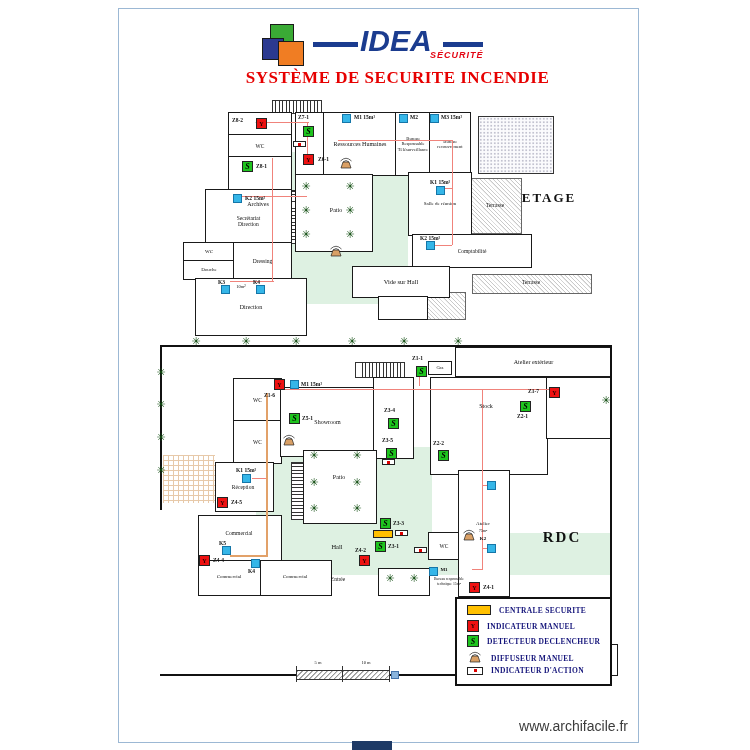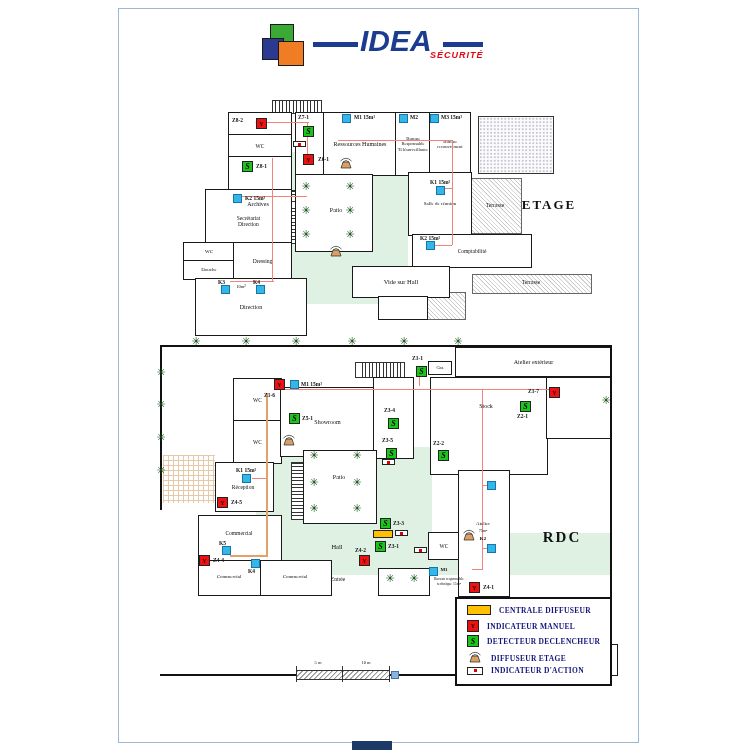--- a/index.html
+++ b/index.html
@@ -70,20 +70,21 @@
 <div id="canvas">
   <div class="frame"></div>
 
   <div class="sq" id="sq-green" style="left:270px;top:24px;width:22px;height:22px;background:#3aaa35;"></div>
   <div class="sq" id="sq-blue" style="left:262px;top:38px;width:20px;height:20px;background:#2b3990;"></div>
   <div class="sq" id="sq-orange" style="left:278px;top:41px;width:24px;height:23px;background:#f07d23;"></div>
   <div class="dash" style="left:313px;top:42px;width:45px;"></div>
   <div id="brand">IDEA</div>
   <div class="dash" style="left:443px;top:42px;width:40px;"></div>
   <div id="brand-sub">SÉCURITÉ</div>
+  <div id="title">SYSTÈME DE SECURITE INCENDIE</div>
 
   <div id="plans">
       <div class="zone stairv" style="left: 272px; top: 100px; width: 48px; height: 12px;"></div>
       <div class="zone green" style="left: 268px; top: 152px; width: 140px; height: 152px;"></div>
       <div class="zone warm" style="left: 272px; top: 296px; width: 30px; height: 26px;"></div>
       <div class="zone dots" style="left: 478px; top: 116px; width: 74px; height: 56px;"></div>
       <div class="zone hatch" style="left: 470px; top: 178px; width: 50px; height: 54px;"></div>
       <div class="zone hatch" style="left: 472px; top: 274px; width: 118px; height: 18px;"></div>
       <div class="zone hatch" style="left: 426px; top: 292px; width: 38px; height: 26px;"></div>
       <div class="zone stairh" style="left: 282px; top: 190px; width: 13px; height: 52px;"></div>
@@ -156,21 +157,21 @@
       <div class="tree" style="left: 306px; top: 186px;">✳</div>
       <div class="tree" style="left: 306px; top: 210px;">✳</div>
       <div class="tree" style="left: 306px; top: 234px;">✳</div>
       <div class="tree" style="left: 350px; top: 186px;">✳</div>
       <div class="tree" style="left: 350px; top: 210px;">✳</div>
       <div class="tree" style="left: 350px; top: 234px;">✳</div>
       <div class="t" style="left: 258px; top: 201px; font-size: 6px;">Archives</div>
       <div class="t" style="left: 336px; top: 207px; font-size: 6px;">Patio</div>
       <div class="t" style="left: 495px; top: 202px; font-size: 5.5px;">Terrasse</div>
       <div class="t" style="left: 531px; top: 279px; font-size: 5.5px;">Terrasse</div>
-      <div class="t b" style="left: 549px; top: 197px; font-size: 13px; letter-spacing: 2px;">ETAGE</div>
+      <div class="t b" style="left: 549px; top: 190px; font-size: 13px; letter-spacing: 2px;">ETAGE</div>
       <div class="t" style="left: 241px; top: 284px; font-size: 4.5px;">10m²</div>
       <div class="zone stairv" style="left: 355px; top: 362px; width: 48px; height: 14px;"></div>
       <div class="zone green" style="left: 256px; top: 383px; width: 24px; height: 192px;"></div>
       <div class="zone green" style="left: 280px; top: 447px; width: 152px; height: 88px;"></div>
       <div class="zone green" style="left: 280px; top: 533px; width: 330px; height: 42px;"></div>
       <div class="zone grid" style="left: 163px; top: 455px; width: 52px; height: 48px;"></div>
       <div class="zone stairh" style="left: 291px; top: 462px; width: 12px; height: 56px;"></div>
       <div class="room" style="left: 233px; top: 378px; width: 47px; height: 42px;"><span style="font-size: 5.5px;">WC</span></div>
       <div class="room" style="left: 233px; top: 420px; width: 47px; height: 42px;"><span style="font-size: 5.5px;">WC</span></div>
       <div class="room" style="left: 215px; top: 462px; width: 57px; height: 48px;"></div>
@@ -287,49 +288,50 @@
       <div class="t b" style="left: 483px; top: 536px; font-size: 5px;">K2</div>
       <div class="t b" style="left: 444px; top: 567px; font-size: 5px;">M1</div>
       <div class="t" style="left: 449px; top: 577px; font-size: 3.8px;">Bureau responsable
 technique  15m²</div>
       <div class="t b" style="left: 562px; top: 528px; font-size: 15px; letter-spacing: 2px;">RDC</div>
     </div>
 
   <div id="legend">
     <div class="lg-row" style="top:6px;">
       <div class="dev dev-centrale" style="position:static;width:24px;height:10px;"></div>
-      <span class="lg-label">CENTRALE DIFFUSEUR</span>
+      <span class="lg-label">CENTRALE SECURITE</span>
     </div>
     <div class="lg-row" style="top:21px;">
       <div class="dev dev-manual" style="position:static;width:12px;height:12px;">Y</div>
       <span class="lg-label">INDICATEUR MANUEL</span>
     </div>
     <div class="lg-row" style="top:36px;">
       <div class="dev dev-detector" style="position:static;width:12px;height:12px;">S</div>
       <span class="lg-label">DETECTEUR DECLENCHEUR</span>
     </div>
     <div class="lg-row" style="top:50px;">
       <span id="lg-sounder"><svg width="16" height="13" viewBox="0 0 16 13">
             <path d="M5 6 L11 6 L13 12 L3 12 Z" fill="#d9a066" stroke="#222" stroke-width="0.7"></path>
             <path d="M2.5 5 Q8 -0.5 13.5 5" fill="none" stroke="#222" stroke-width="0.7"></path>
             <path d="M5 6 Q8 3 11 6" fill="none" stroke="#222" stroke-width="0.7"></path>
           </svg></span>
-      <span class="lg-label">DIFFUSEUR ETAGE</span>
+      <span class="lg-label">DIFFUSEUR MANUEL</span>
     </div>
     <div class="lg-row" style="top:67px;align-items:center;">
       <div class="dev dev-action" style="position:static;width:16px;height:8px;"></div>
       <span class="lg-label">INDICATEUR D'ACTION</span>
     </div>
   </div>
 
   <div id="scalebar">
     <span class="sb-label" style="left:28px;">5 m</span>
     <span class="sb-label" style="left:76px;">10 m</span>
     <div class="sb-seg" style="left:6px;"></div>
     <div class="sb-seg" style="left:52px;"></div>
     <div class="sb-tick" style="left:6px;"></div>
     <div class="sb-tick" style="left:52px;"></div>
     <div class="sb-tick" style="left:99px;"></div>
     <div id="sb-bluesq"></div>
   </div>
 
+  <div id="footer">www.archifacile.fr</div>
   <div id="bottombar"></div>
 </div>
 
 </body></html>

